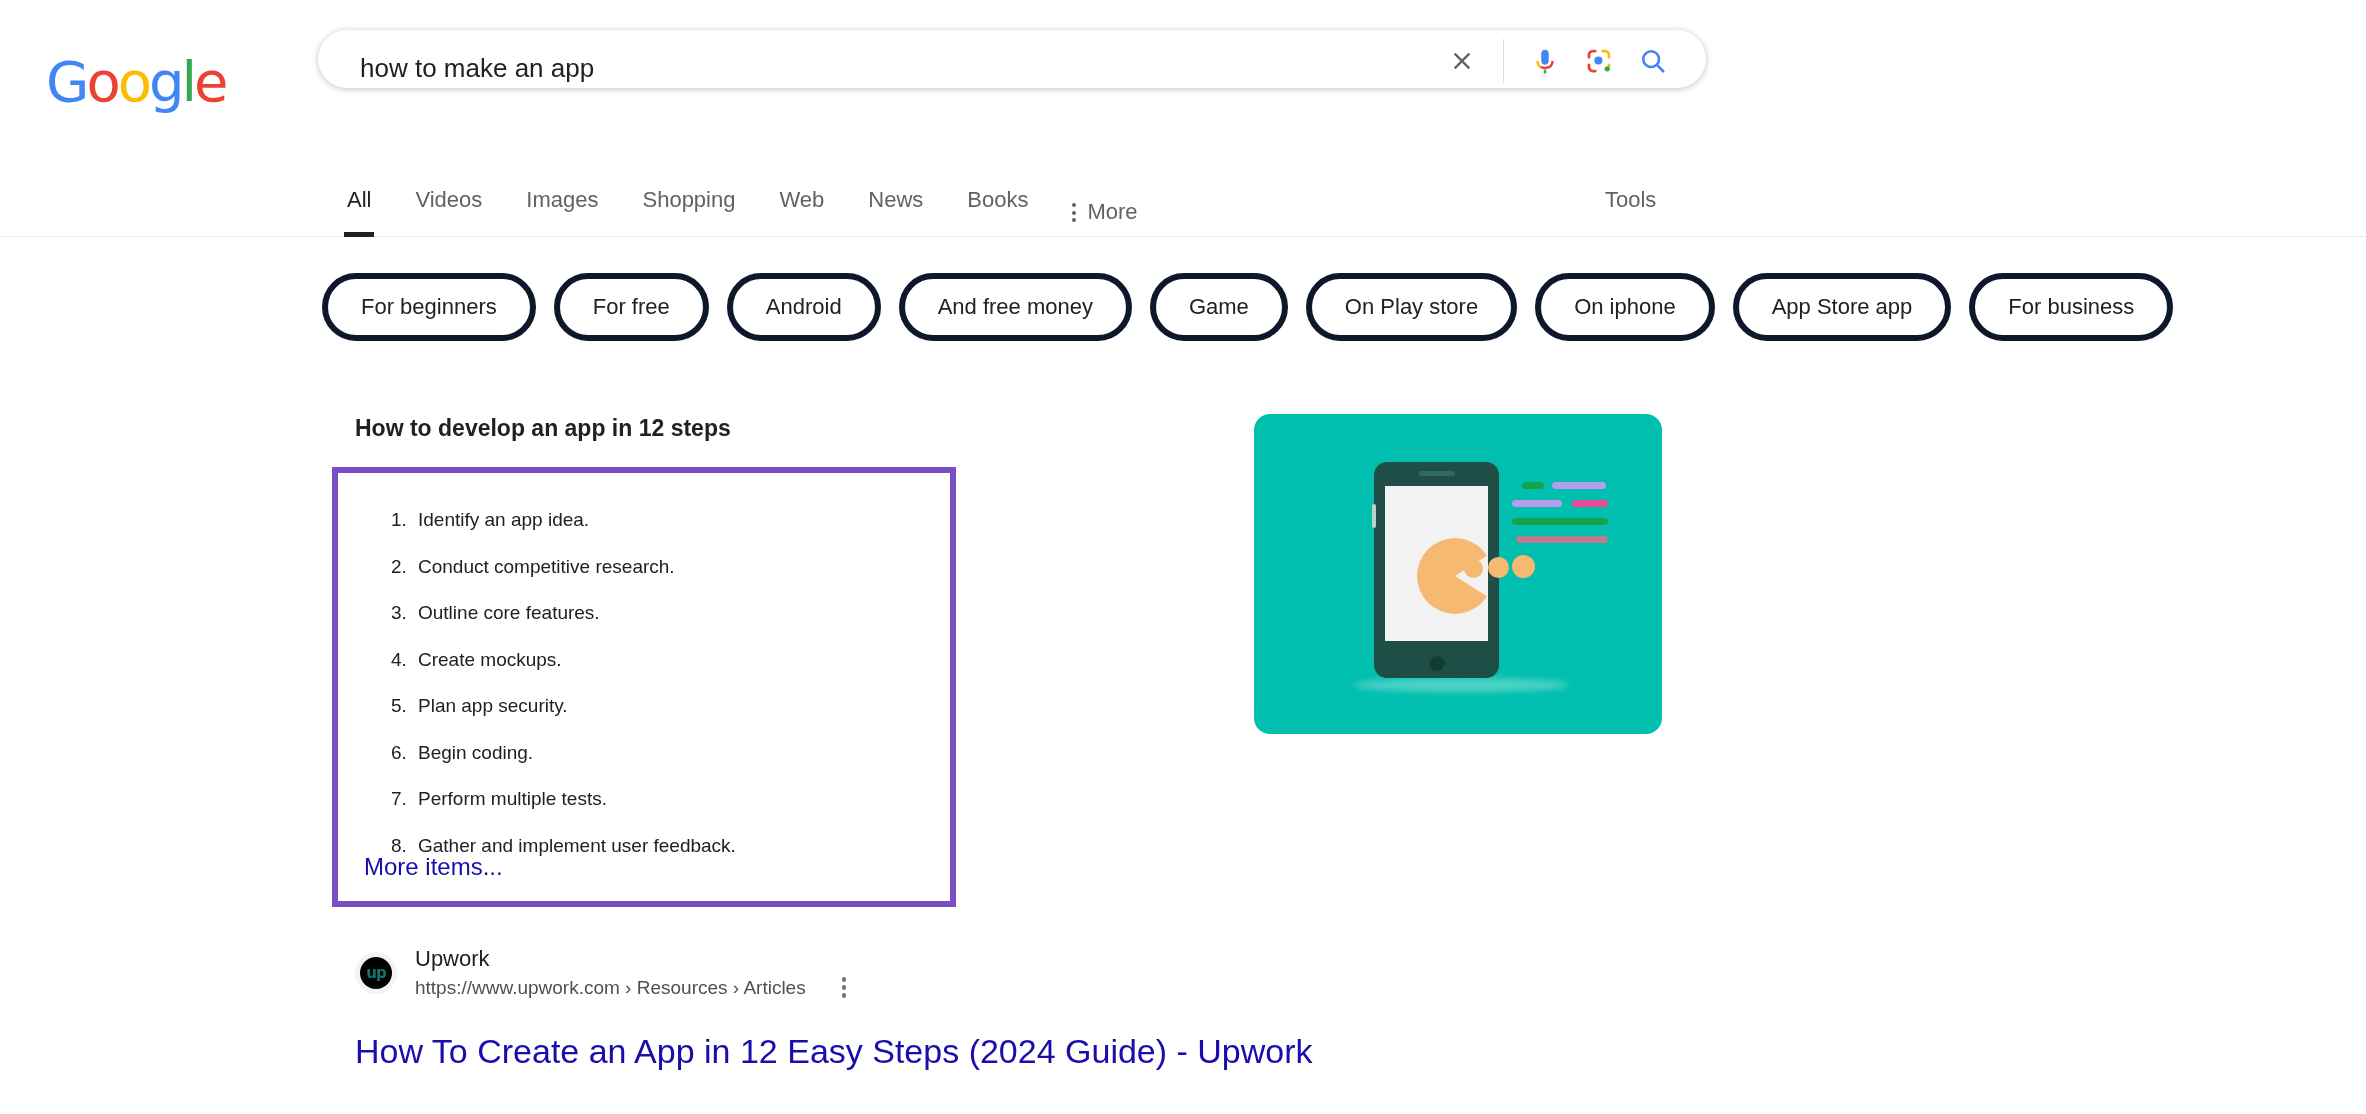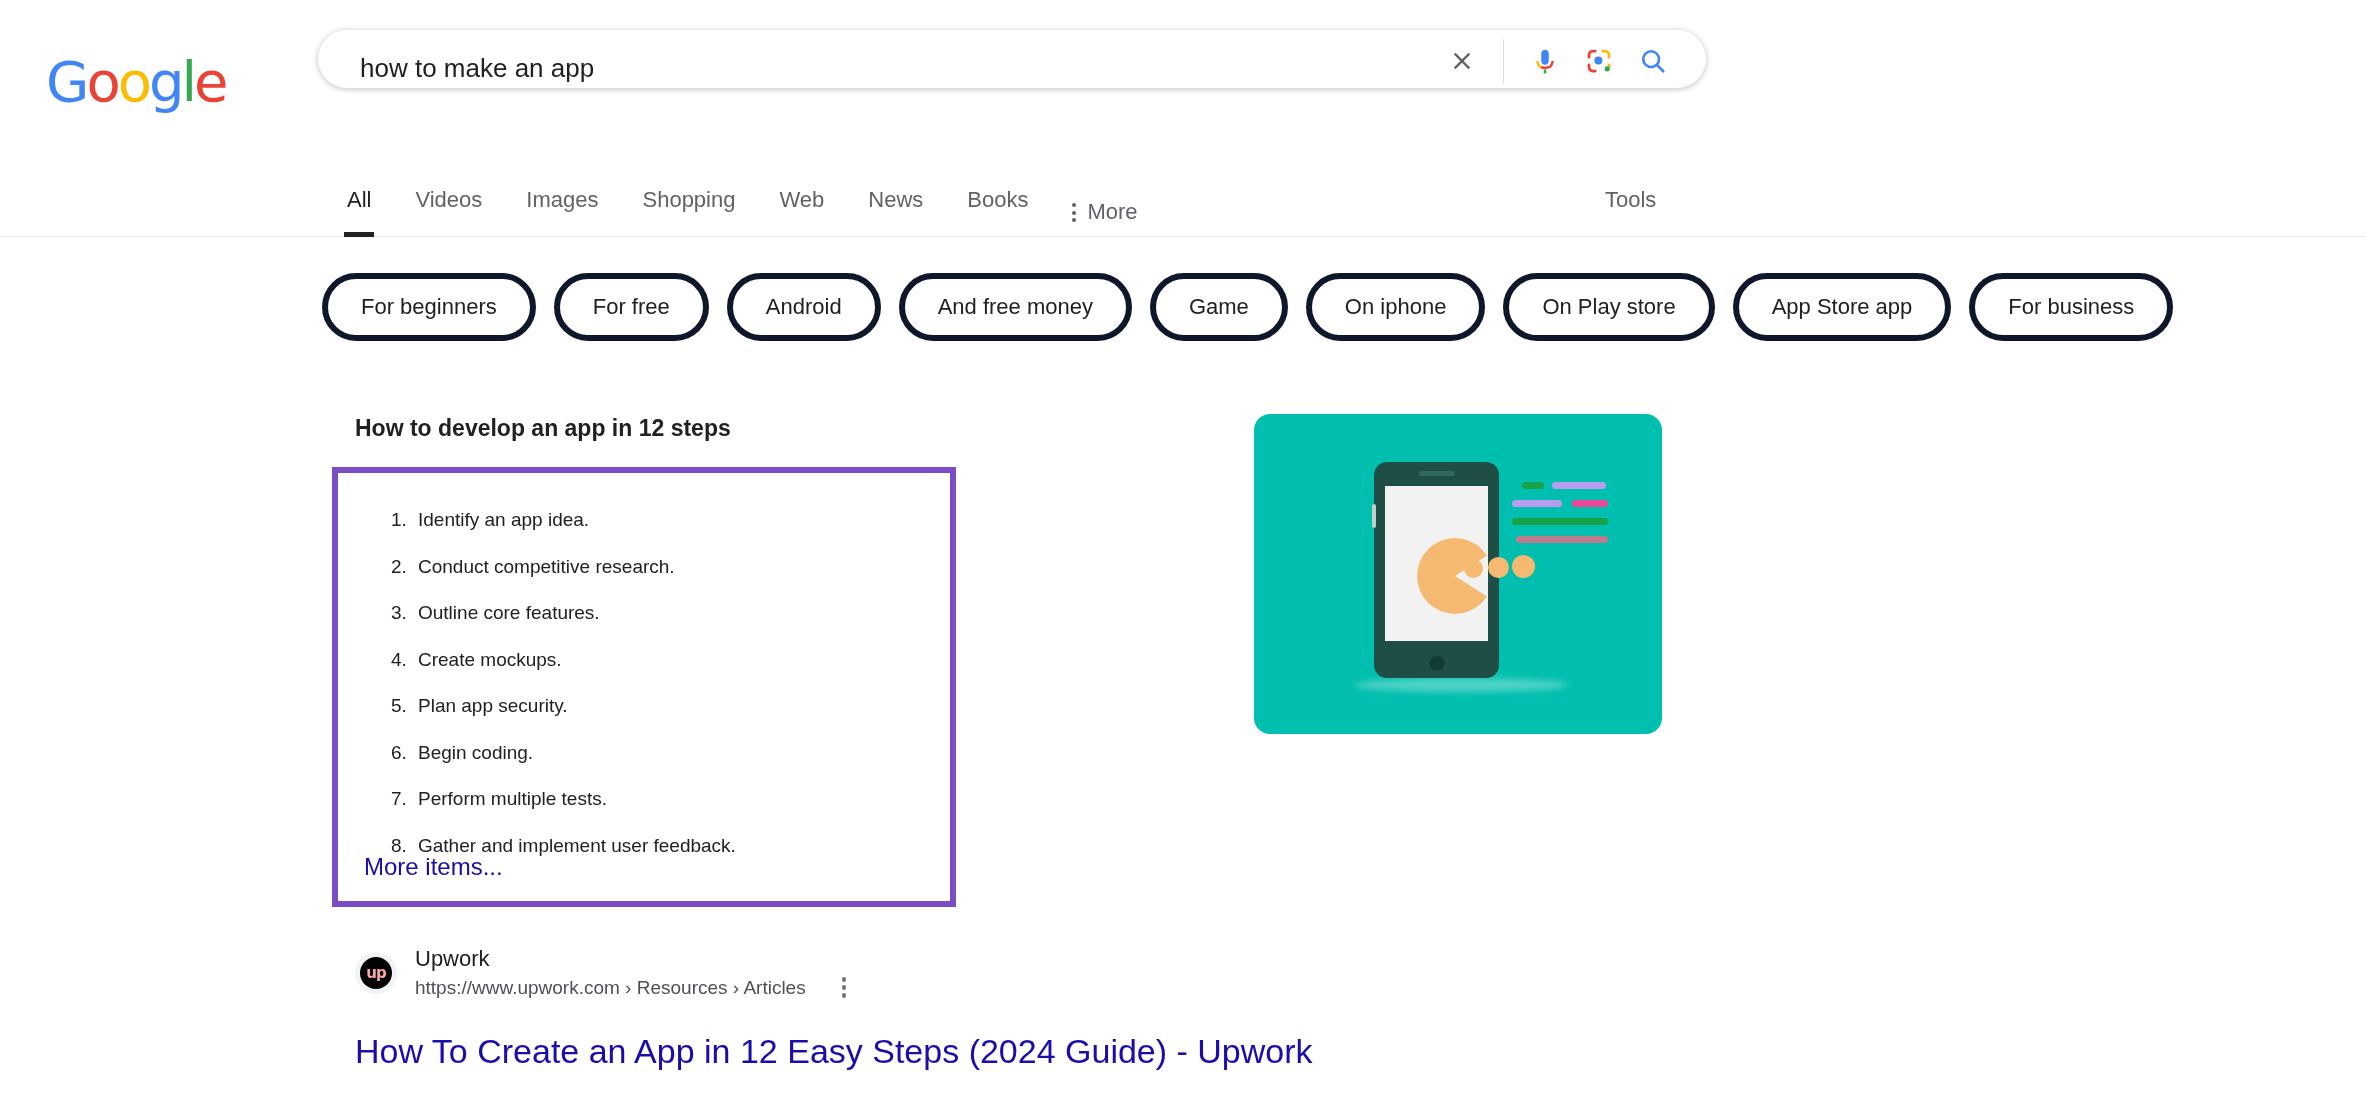--- a/index.html
+++ b/index.html
@@ -174,21 +174,21 @@
     width: 42px; height: 42px;
     border-radius: 50%;
     background: #f1f3f4;
     display: flex; align-items: center; justify-content: center;
   }
   .favicon {
     width: 32px; height: 32px;
     border-radius: 50%;
     background: #000;
     display: flex; align-items: center; justify-content: center;
-    color: #fca5a5;
+    color: #0f766e;
     font-size: 15px;
     font-weight: bold;
     letter-spacing: -1px;
     font-family: "DejaVu Sans", sans-serif;
   }
   .source-text { display: flex; flex-direction: column; gap: 2px; }
   .source-name { font-size: 22px; color: #202124; line-height: 28px; }
   .source-url-row { display: flex; align-items: center; gap: 36px; }
   .source-url { font-size: 19px; color: #4d5156; line-height: 25px; }
   .kebab-res {
@@ -368,24 +368,24 @@
   <div class="chip">
       <span>Android</span>
     </div>
   <div class="chip">
       <span>And free money</span>
     </div>
   <div class="chip">
       <span>Game</span>
     </div>
   <div class="chip">
+      <span>On Play store</span>
+    </div>
+  <div class="chip">
       <span>On iphone</span>
-    </div>
-  <div class="chip">
-      <span>On Play store</span>
     </div>
   <div class="chip">
       <span>App Store app</span>
     </div>
   <div class="chip">
       <span>For business</span>
     </div>
 </div>
 
 <div class="snippet-heading">How to develop an app in 12 steps</div>

